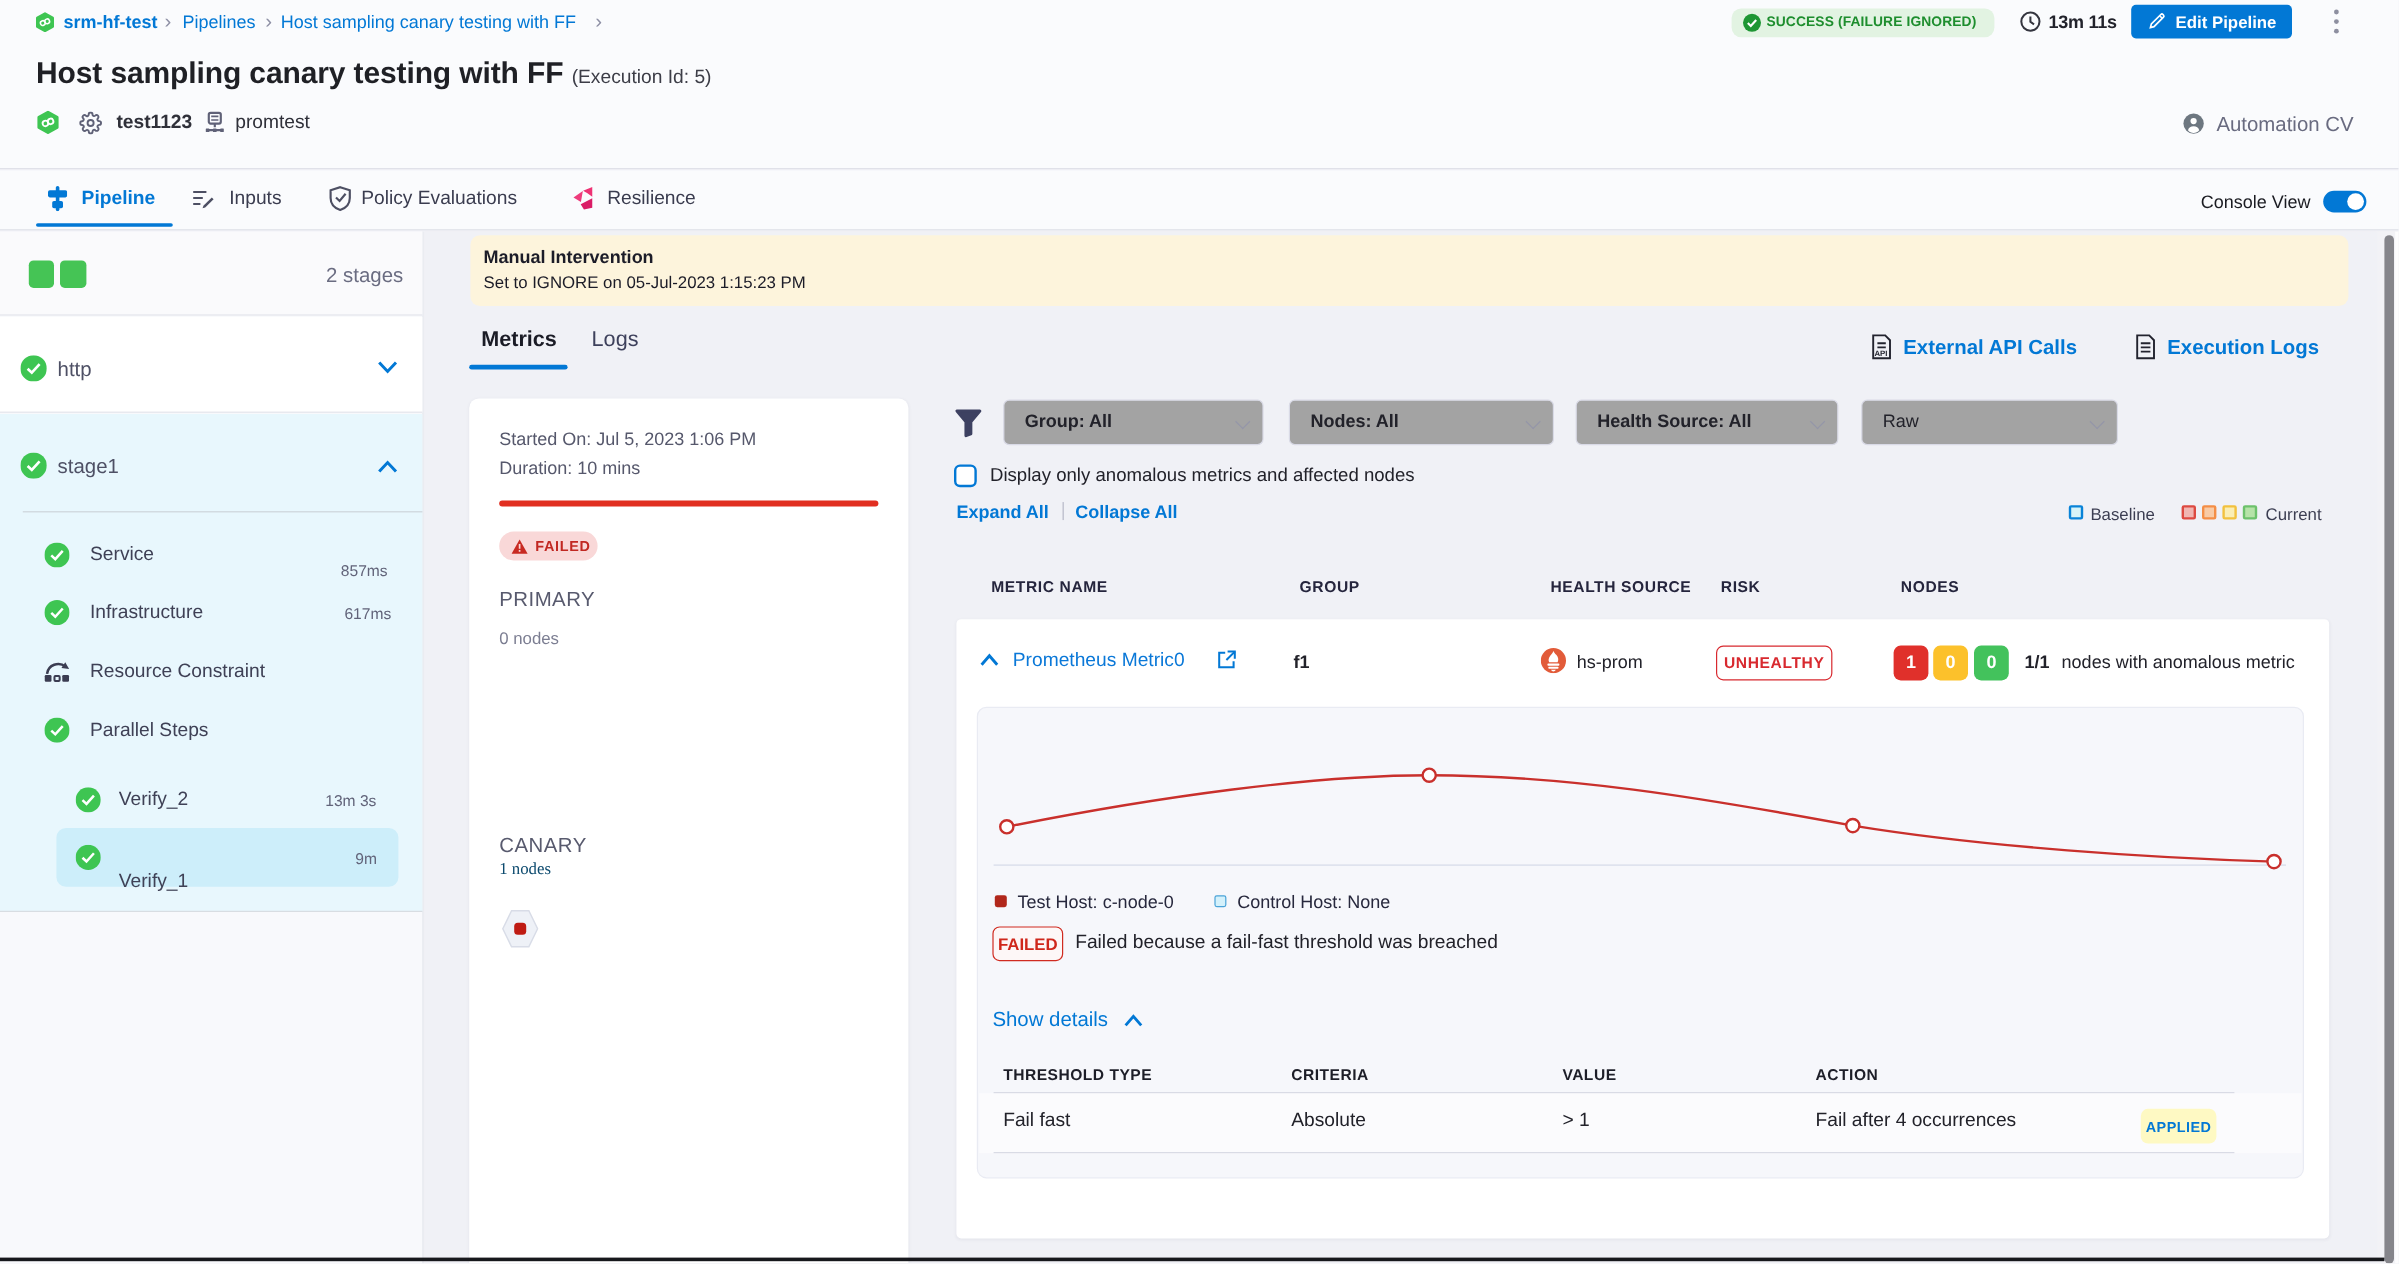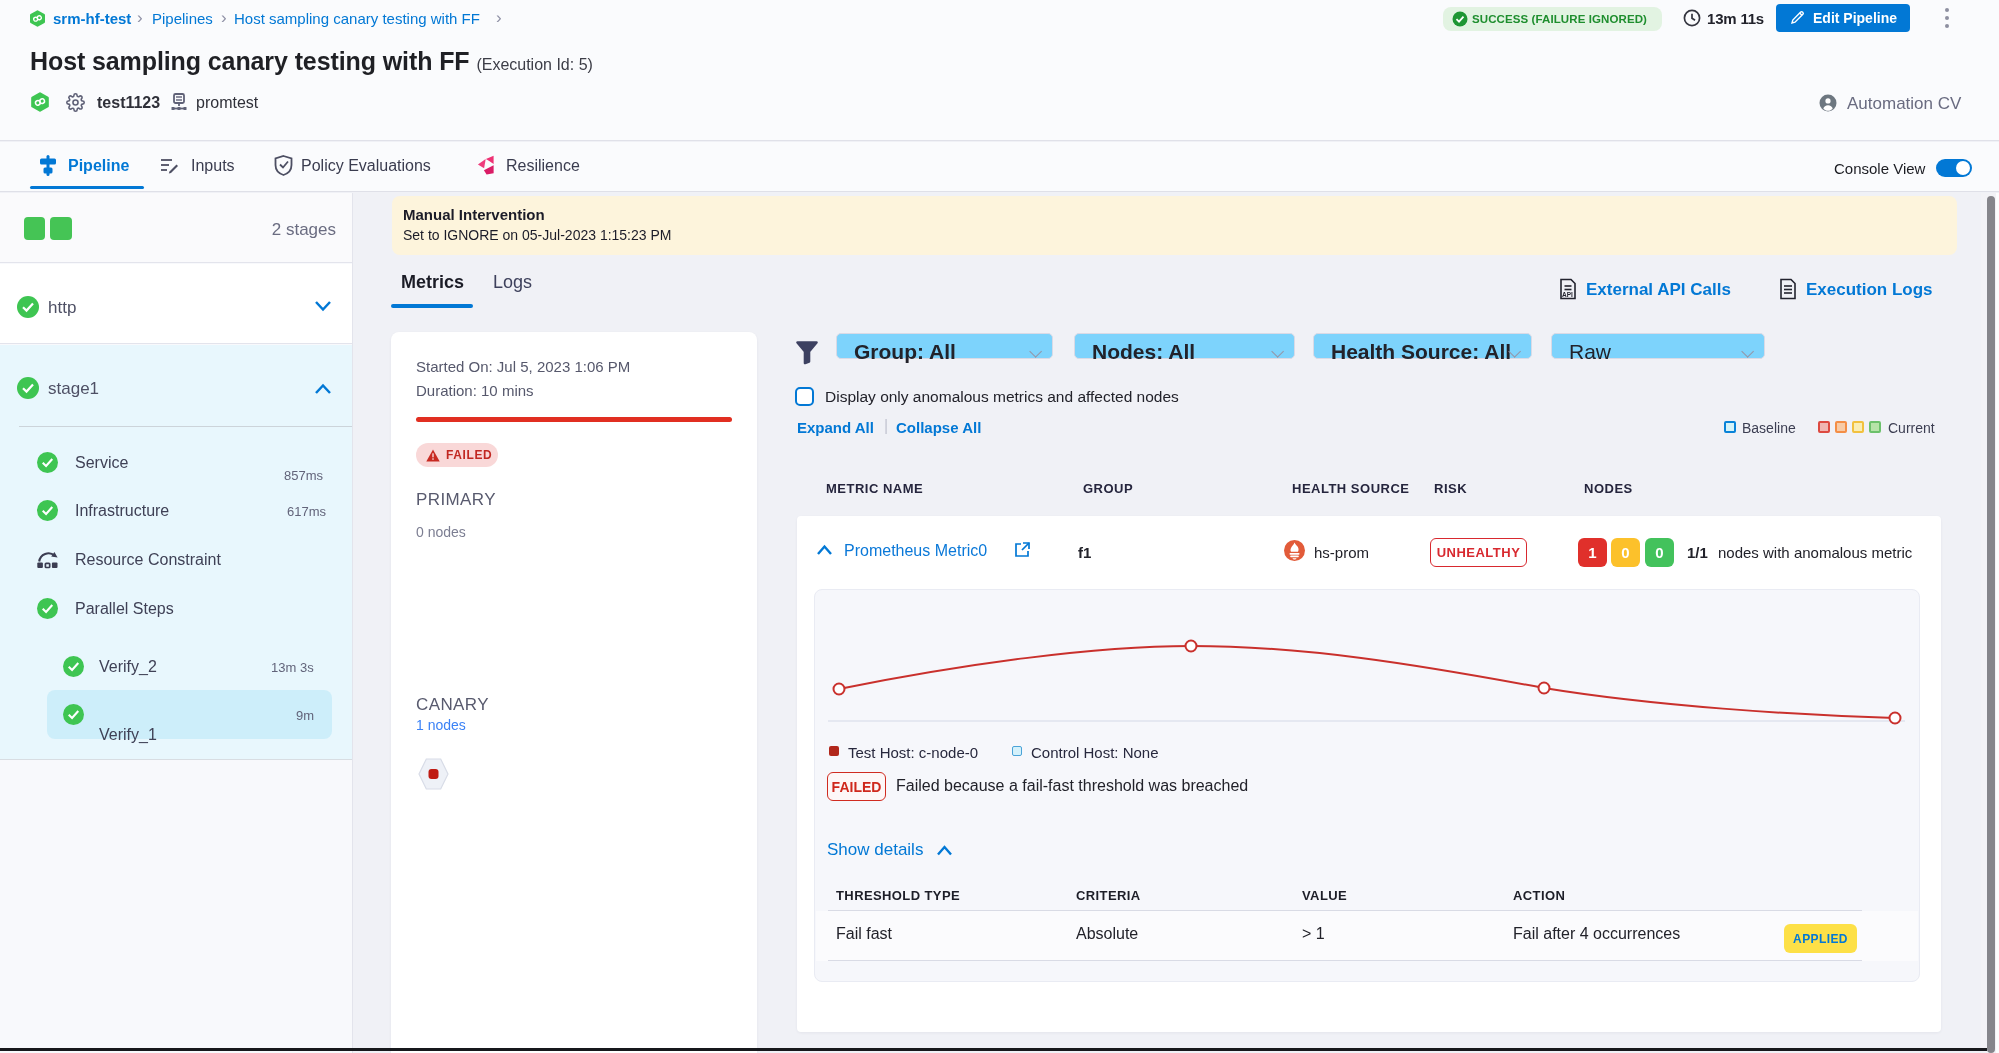--- a/index.html
+++ b/index.html
@@ -1,20 +1,20 @@
 <!DOCTYPE html>
 <html><head>
 <meta charset="utf-8">
 <style>
 * { margin:0; padding:0; box-sizing:border-box; }
 html,body { width:1999px; height:1053px; overflow:hidden; }
 body { font-family:"Liberation Sans", sans-serif; }
 #app { position:relative; width:1999px; height:1053px; background:#f0f1f6; overflow:hidden; }
 .abs { position:absolute; }
-.dd { height:26px; background:#7dd3fc; border:1px solid #d9dae6; border-radius:5px; font-size:21px; font-weight:bold; color:#22222a; line-height:36px; padding-left:17px; }
+.dd { height:38px; background:#a3a3a3; border:1px solid #d9dae6; border-radius:5px; font-size:15px; font-weight:bold; color:#22222a; line-height:36px; padding-left:17px; }
 .dd::after { content:""; position:absolute; right:14px; top:15px; width:8px; height:8px; border-right:1.8px solid #9496a8; border-bottom:1.8px solid #9496a8; transform:rotate(45deg) translateY(-3px); }
 .th { font-size:13px; font-weight:bold; color:#25253d; letter-spacing:0.5px; }
 .th2 { font-size:13px; font-weight:bold; color:#1d1e28; letter-spacing:0.4px; }
 .sq { width:29px; height:29px; border-radius:6px; color:#fff; font-size:15px; font-weight:bold; text-align:center; line-height:29px; }
 .step-label { font-size:16px; color:#3f4156; }
 .step-time { font-size:13px; color:#62647a; }
 </style>
 </head>
 <body>
 <div id="app">
@@ -232,21 +232,21 @@
     <div class="abs" style="left:25px;top:111px;width:82px;height:24px;background:#f9d8d8;border-radius:12px;"></div>
     <svg class="abs" style="left:35px;top:117px;" width="14" height="13" viewBox="0 0 14 13" fill="#c82a22">
       <path d="M7 0.5 L13.7 12.5 H0.3 Z"></path>
       <rect x="6.3" y="4.3" width="1.4" height="4" fill="#f9d8d8"></rect>
       <rect x="6.3" y="9.3" width="1.4" height="1.5" fill="#f9d8d8"></rect>
     </svg>
     <div class="abs" style="left:55px;top:116px;font-size:12px;font-weight:bold;color:#c12822;letter-spacing:0.6px;">FAILED</div>
     <div class="abs" style="left:25px;top:158px;font-size:17px;color:#585a6e;letter-spacing:0.4px;">PRIMARY</div>
     <div class="abs" style="left:25px;top:192px;font-size:14px;color:#7c7e92;">0 nodes</div>
     <div class="abs" style="left:25px;top:363px;font-size:17px;color:#585a6e;letter-spacing:0.4px;">CANARY</div>
-    <div class="abs" style="left:25px;top:385px;font-size:14px;color:#3b82f6;">1 nodes</div>
+    <div class="abs" style="left:25px;top:385px;font-size:14px;color:#0c4a6e;font-family:Liberation Serif, serif;">1 nodes</div>
     <svg class="abs" style="left:27px;top:425px;" width="31" height="34" viewBox="0 0 31 34">
       <path d="M1 17 L8.3 2 H22.7 L30 17 L22.7 32 H8.3 Z" fill="#eef1f7" stroke="#d8dce7" stroke-width="1.2"></path>
       <rect x="10.5" y="12" width="10" height="10" rx="3" fill="#bf1b13"></rect>
     </svg>
   </div>
 
   <svg class="abs" style="left:795px;top:340px;" width="24" height="25" viewBox="0 0 24 25">
     <path d="M2.5 2.5 H21.5 L14 11.5 V21.5 L10 23 V11.5 Z" fill="#3d4161" stroke="#3d4161" stroke-width="2.6" stroke-linejoin="round"></path>
   </svg>
   <div class="dd abs" style="left:836px;top:333px;width:217px;">Group: All</div>
@@ -332,21 +332,21 @@
   <div class="th2 abs" style="left:836px;top:888px;">THRESHOLD TYPE</div>
   <div class="th2 abs" style="left:1076px;top:888px;">CRITERIA</div>
   <div class="th2 abs" style="left:1302px;top:888px;">VALUE</div>
   <div class="th2 abs" style="left:1513px;top:888px;">ACTION</div>
   <div class="abs" style="left:816px;top:911px;width:1102px;height:50px;background:rgba(255,255,255,0.55);"></div>
   <div class="abs" style="left:828px;top:910px;width:1034px;height:1px;background:#d9dbe5;"></div>
   <div class="abs" style="left:836px;top:925px;font-size:16px;color:#22222a;">Fail fast</div>
   <div class="abs" style="left:1076px;top:925px;font-size:16px;color:#22222a;">Absolute</div>
   <div class="abs" style="left:1302px;top:925px;font-size:16px;color:#22222a;">&gt; 1</div>
   <div class="abs" style="left:1513px;top:925px;font-size:16px;color:#22222a;">Fail after 4 occurrences</div>
-  <div class="abs" style="left:1784px;top:924px;width:73px;height:29px;background:#fde047;border-radius:6px;">
+  <div class="abs" style="left:1784px;top:924px;width:63px;height:29px;background:#fef9c3;border-radius:6px;">
     <div style="text-align:center;margin-top:8px;font-size:12px;font-weight:bold;color:#0278d5;letter-spacing:0.4px;">APPLIED</div>
   </div>
   <div class="abs" style="left:828px;top:960px;width:1034px;height:1px;background:#d9dbe5;"></div>
 
   <div class="abs" style="left:1981px;top:193px;width:18px;height:860px;background:#f2f2f6;"></div>
   <div class="abs" style="left:1987px;top:196px;width:8px;height:857px;background:#85858b;border-radius:4px;"></div>
 
   <div class="abs" style="left:0;top:1048px;width:1987px;height:3px;background:#17181c;"></div>
   <div class="abs" style="left:1996px;top:193px;width:3px;height:860px;background:#fdfdfe;"></div>
 </div>

